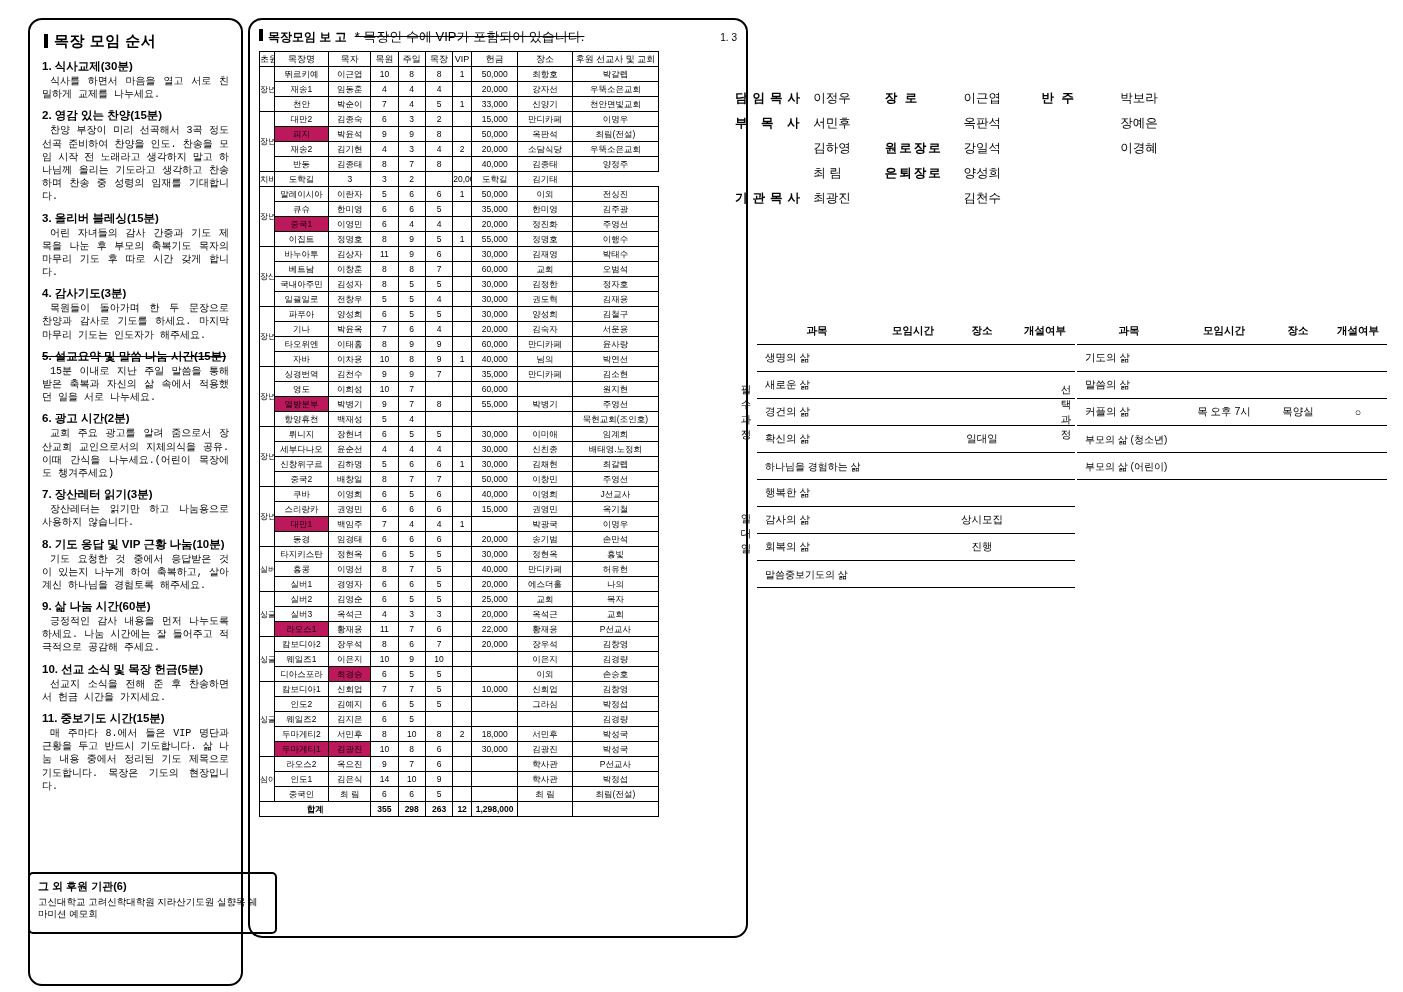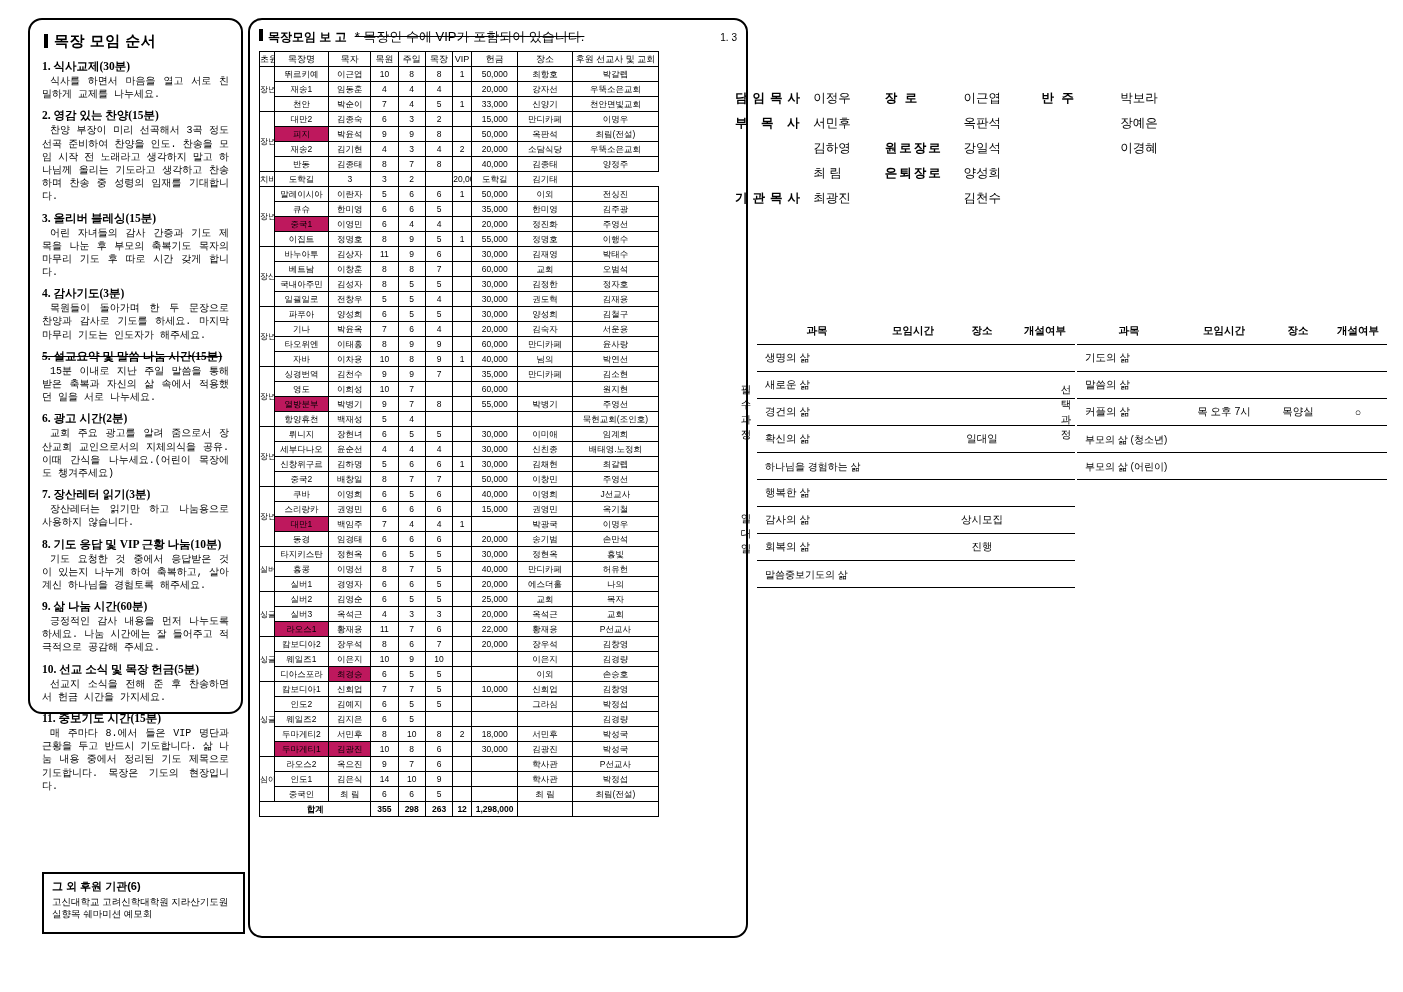--- a/index.html
+++ b/index.html
@@ -15,21 +15,21 @@
     color: #000;
     overflow: hidden;
   }
 
   
   #order-panel {
     position: absolute;
     left: 28px;
     top: 18px;
     width: 215px;
-    height: 696px;
+    height: 968px;
     border: 2px solid #000;
     border-radius: 14px;
     box-sizing: border-box;
     padding: 10px 12px 8px 12px;
   }
   .panel-title {
     font-size: 15px;
     font-weight: bold;
     letter-spacing: 0.5px;
     margin: 2px 0 8px 2px;
@@ -40,42 +40,40 @@
     height: 14px;
     background: #000;
     margin-right: 6px;
     vertical-align: -2px;
   }
   .order-item { margin-bottom: 7px; }
   .order-head {
     font-size: 11.5px;
     font-weight: bold;
     margin-bottom: 1px;
-    font-family: Liberation Serif, serif;
   }
   .order-body {
     font-size: 10px;
     line-height: 1.32;
     text-align: justify;
     text-indent: 8px;
     font-family: Liberation Mono, monospace;
   }
   .strike { text-decoration: line-through; }
 
   #extra-panel {
     position: absolute;
     left: 28px;
     top: 872px;
-    width: 203px;
+    width: 249px;
     height: 62px;
     border: 2px solid #000;
-    border-radius: 0;
+    border-radius: 5px;
     box-sizing: border-box;
     padding: 5px 8px;
-    margin-left: 14px;
   }
   #extra-panel .eh {
     font-size: 11px;
     font-weight: bold;
     margin-bottom: 2px;
   }
   #extra-panel .eb {
     font-size: 9.5px;
     line-height: 1.3;
   }

